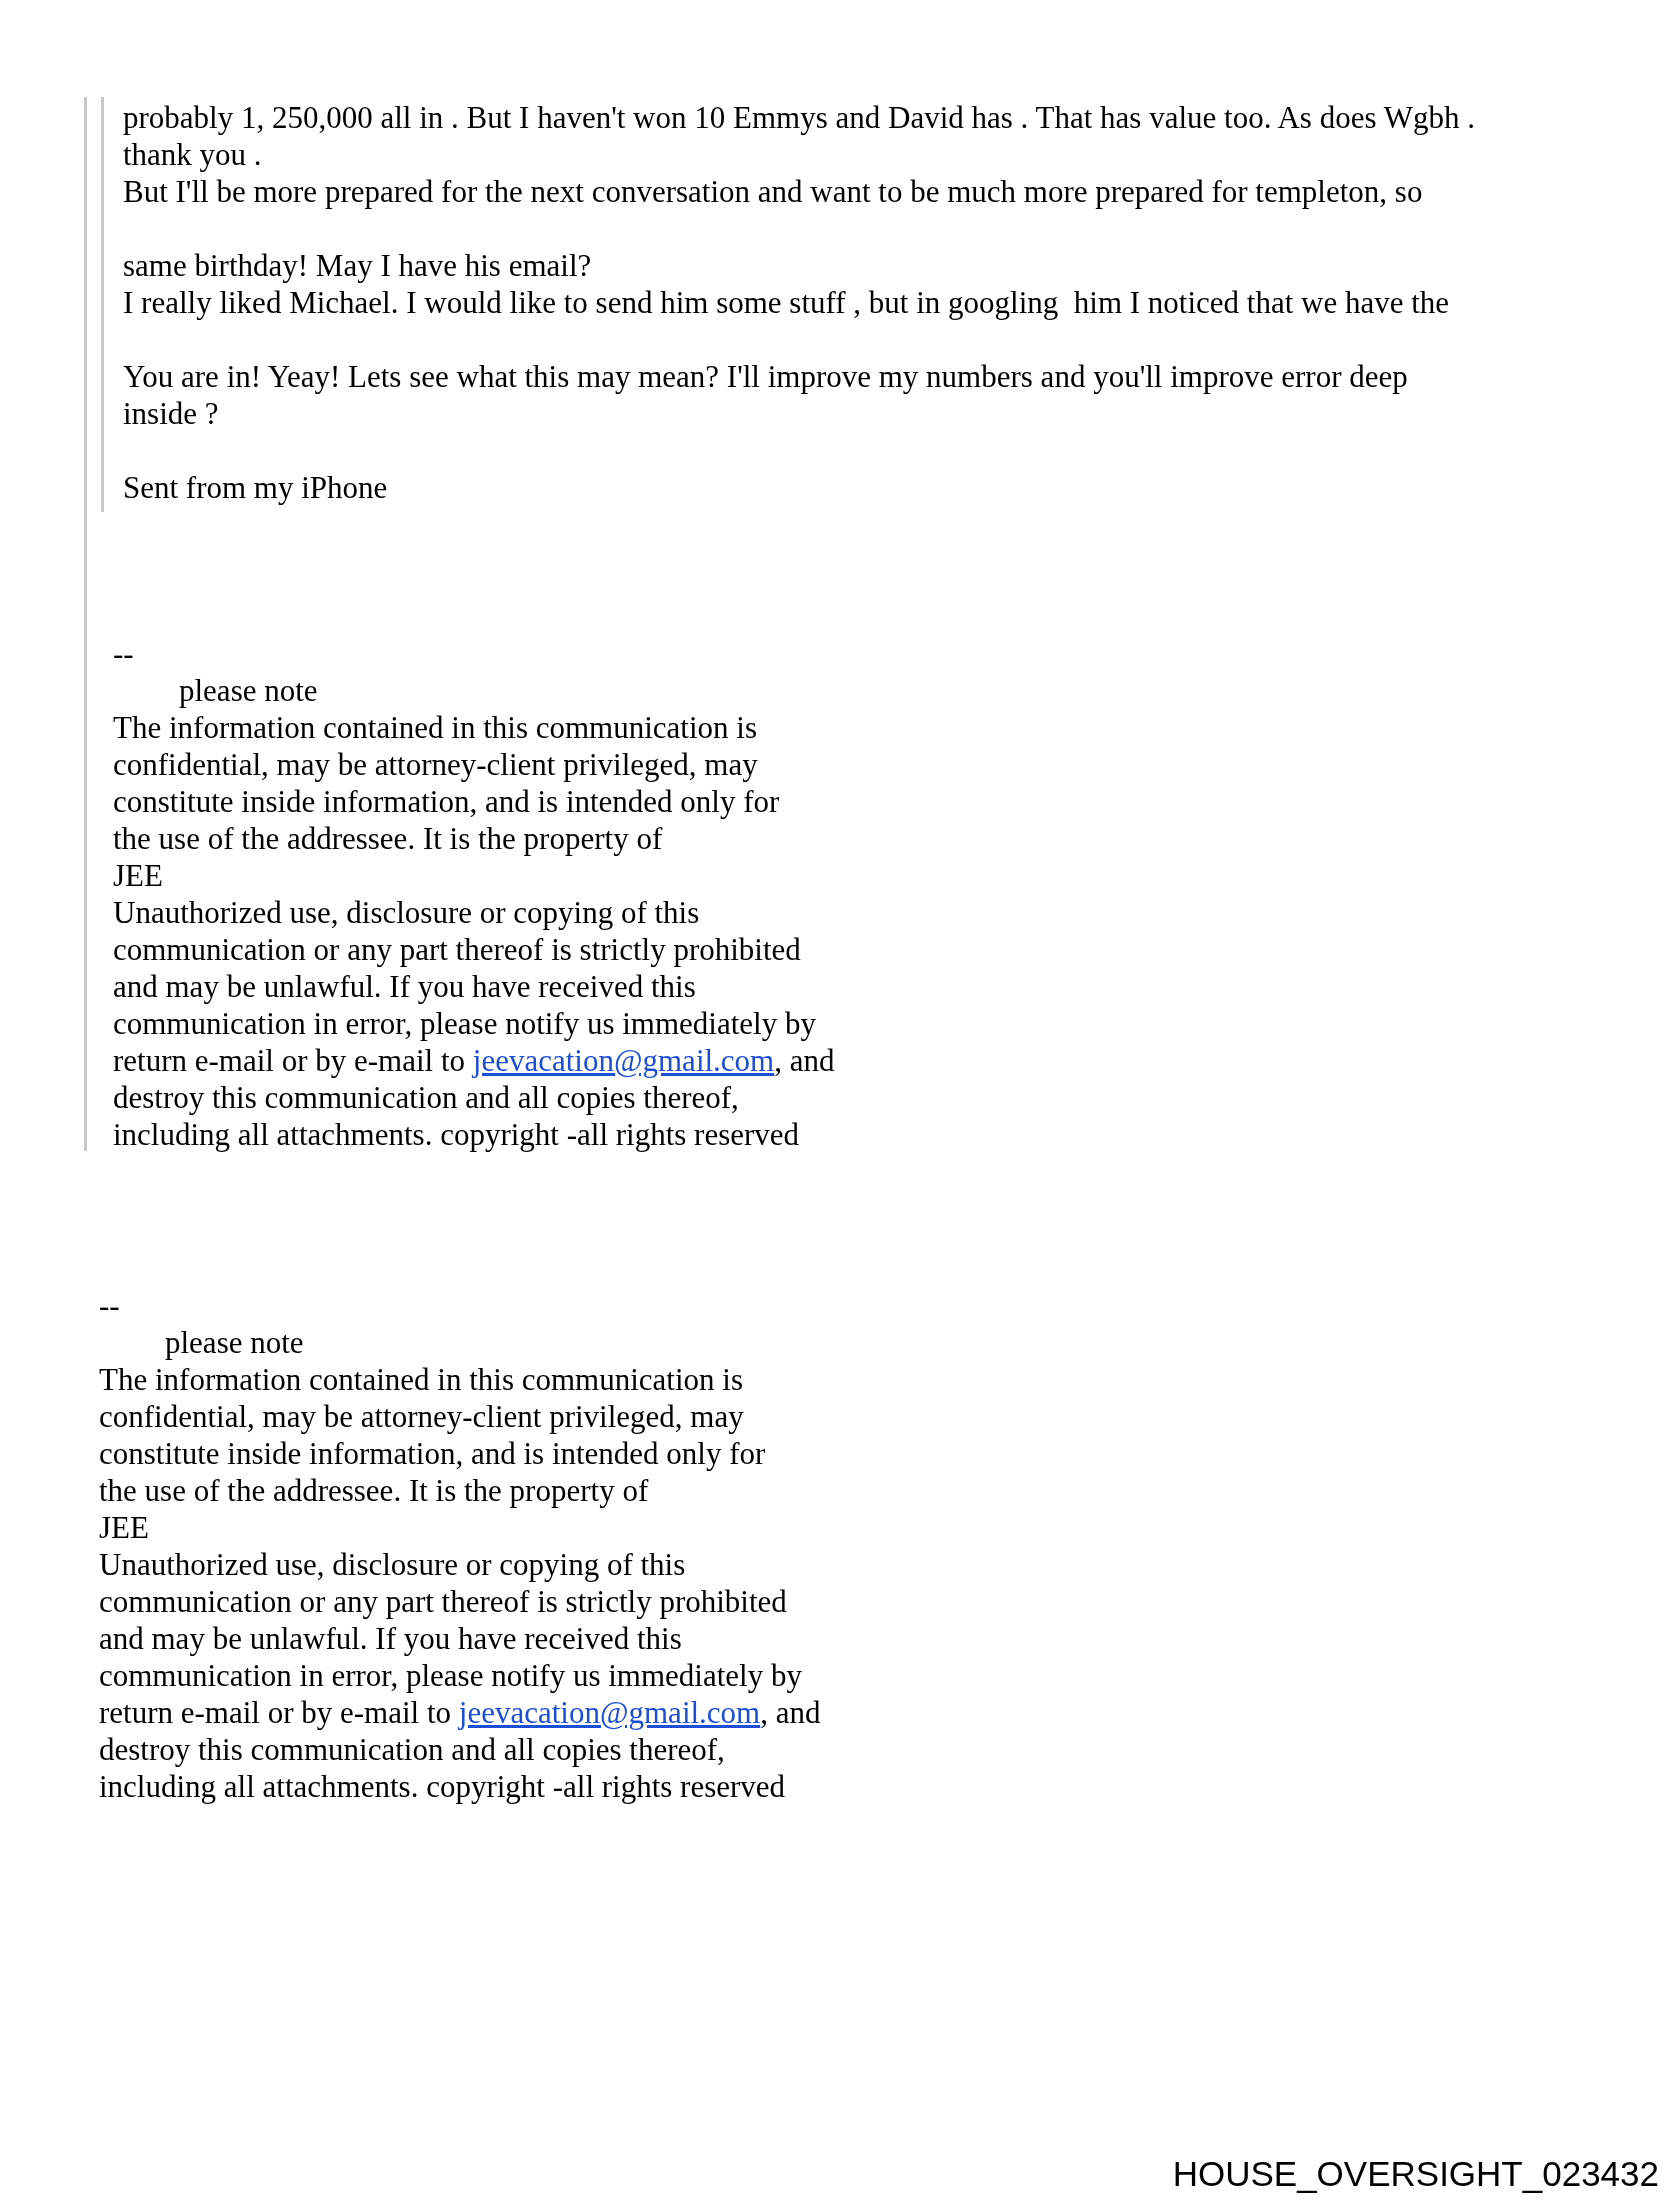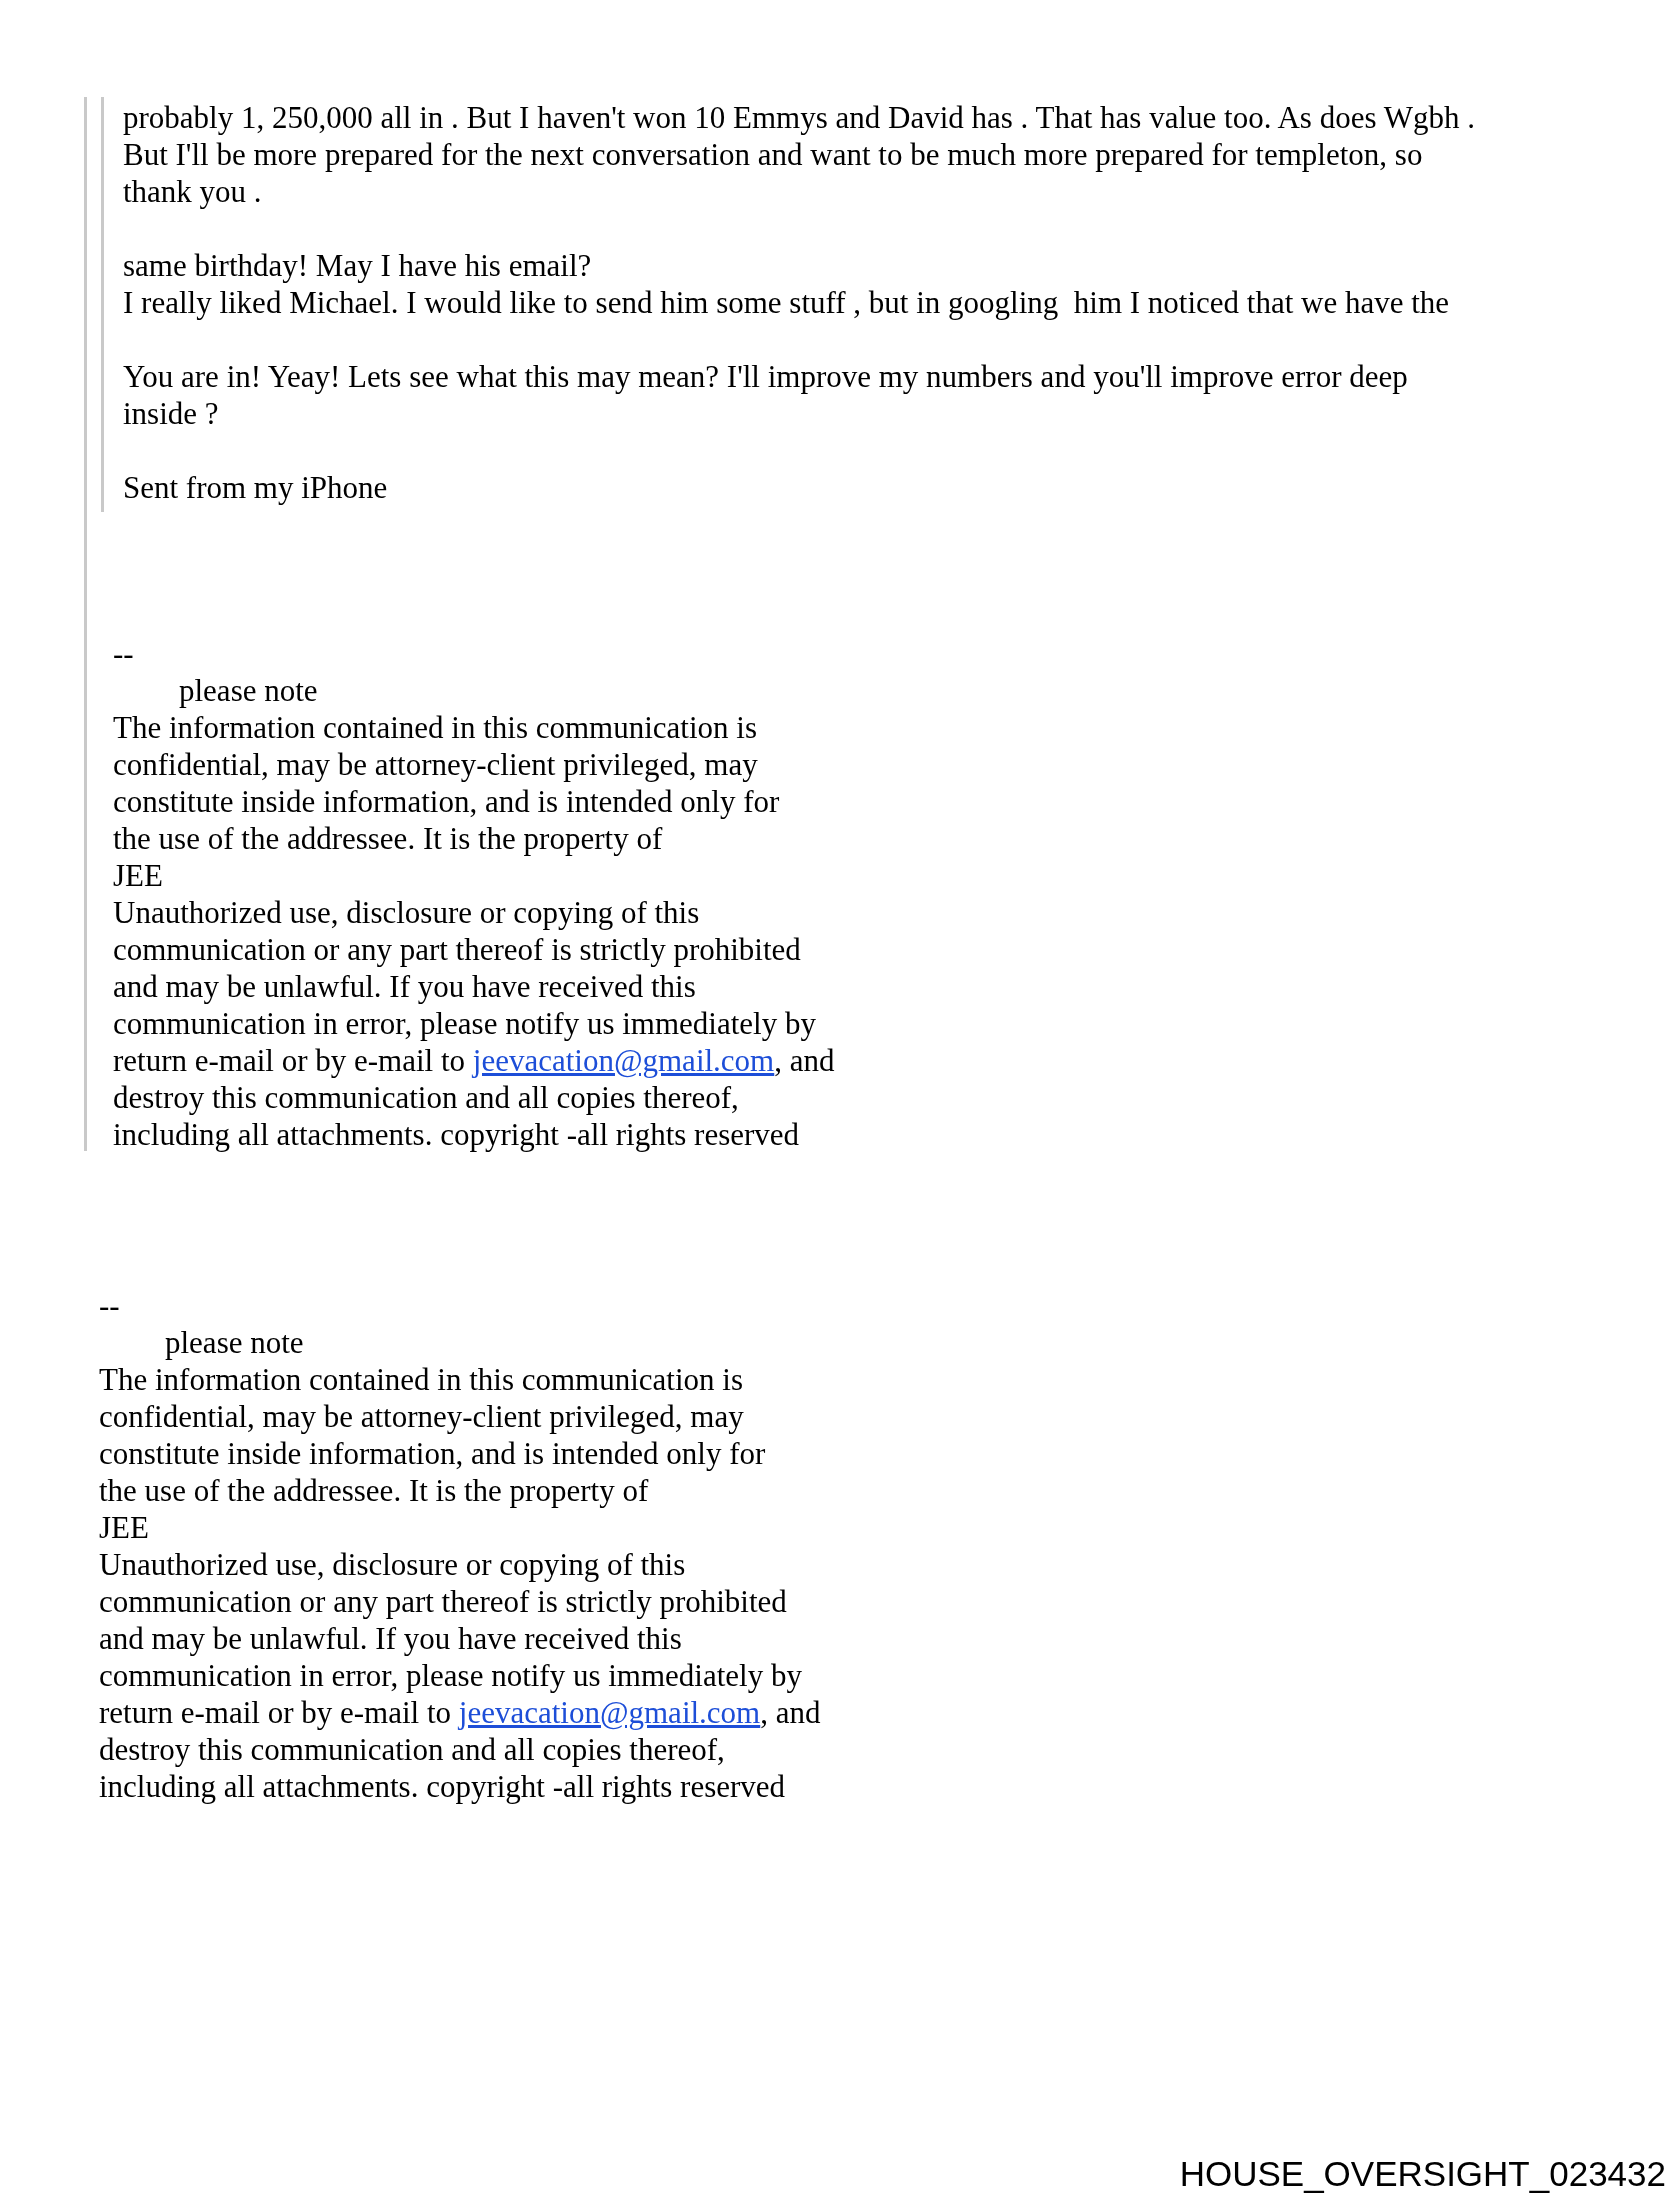--- a/index.html
+++ b/index.html
@@ -31,40 +31,40 @@
   #disclaimer-2 { left: 99px; top: 1287px; }
   .ln { white-space: pre; }
   .gap { height: 37px; }
   .note-indent { padding-left: 66px; }
   a.mail-link {
     color: #1d4ed8;
     text-decoration: underline;
   }
   .footer-bates {
     position: absolute;
-    right: 3px;
+    right: 10px;
     top: 2155px;
     font-family: "Liberation Sans", "DejaVu Sans", sans-serif;
     font-size: 35px;
     line-height: 37px;
     color: #000000;
   }
 </style>
 </head>
 <body>
 
 <div class="page">
 
   <div class="quote-bar" id="bar-outer"></div>
   <div class="quote-bar" id="bar-inner"></div>
 
   <div class="block" id="quoted-block">
     <div class="ln">probably 1, 250,000 all in . But I haven't won 10 Emmys and David has . That has value too. As does Wgbh .</div>
+    <div class="ln">thank you .</div>
     <div class="ln">But I'll be more prepared for the next conversation and want to be much more prepared for templeton, so</div>
-    <div class="ln">thank you .</div>
     <div class="gap"></div>
     <div class="ln">same birthday! May I have his email?</div>
     <div class="ln">I really liked Michael. I would like to send him some stuff , but in googling  him I noticed that we have the</div>
     <div class="gap"></div>
     <div class="ln">You are in! Yeay! Lets see what this may mean? I'll improve my numbers and you'll improve error deep</div>
     <div class="ln">inside ?</div>
     <div class="gap"></div>
     <div class="ln">Sent from my iPhone</div>
   </div>
 

